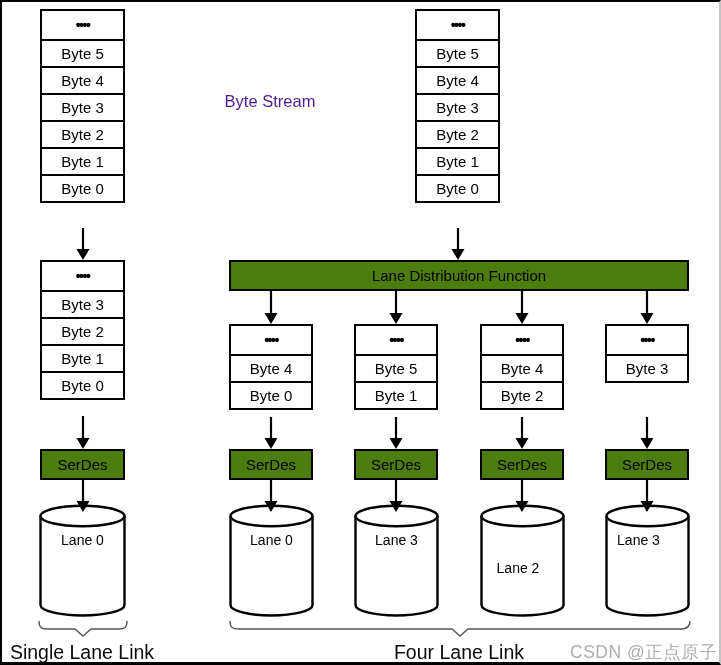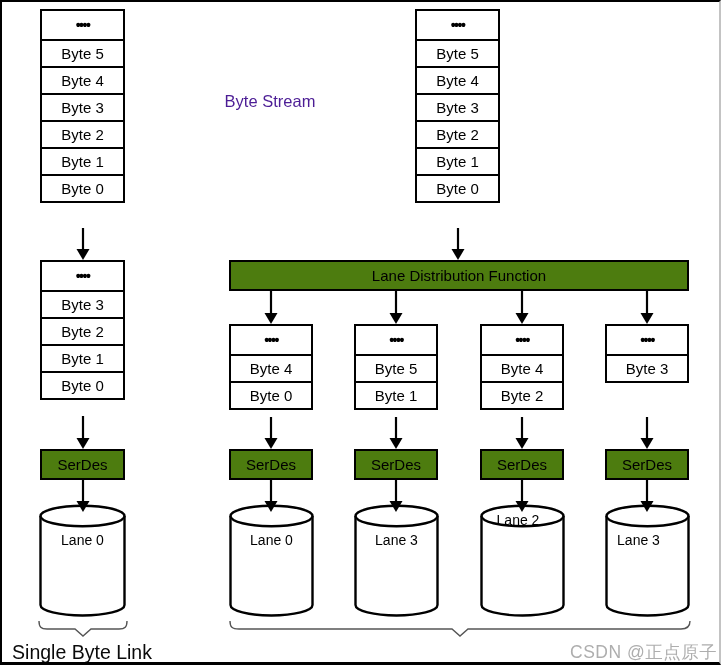--- a/index.html
+++ b/index.html
@@ -103,21 +103,21 @@
   <svg class="cyl" style="left:352px;top:502px;" width="85" height="114" viewBox="0 0 85 114">
     <path d="M1.5,12 v89 a41,10.5 0 0 0 82,0 v-89" fill="#fff" stroke="#000" stroke-width="2.4"></path>
     <ellipse cx="42.5" cy="12" rx="41" ry="10.2" fill="#fff" stroke="#000" stroke-width="2.4"></ellipse>
   </svg>
   <div class="lane-label" style="left:352px;top:530px;width:85px;">Lane 3</div>
 
   <svg class="cyl" style="left:478px;top:502px;" width="85" height="114" viewBox="0 0 85 114">
     <path d="M1.5,12 v89 a41,10.5 0 0 0 82,0 v-89" fill="#fff" stroke="#000" stroke-width="2.4"></path>
     <ellipse cx="42.5" cy="12" rx="41" ry="10.2" fill="#fff" stroke="#000" stroke-width="2.4"></ellipse>
   </svg>
-  <div class="lane-label" style="left:478px;top:510px;width:76px;">Lane 2</div>
+  <div class="lane-label" style="left:478px;top:558px;width:76px;">Lane 2</div>
 
   <svg class="cyl" style="left:603px;top:502px;" width="85" height="114" viewBox="0 0 85 114">
     <path d="M1.5,12 v89 a41,10.5 0 0 0 82,0 v-89" fill="#fff" stroke="#000" stroke-width="2.4"></path>
     <ellipse cx="42.5" cy="12" rx="41" ry="10.2" fill="#fff" stroke="#000" stroke-width="2.4"></ellipse>
   </svg>
   <div class="lane-label" style="left:603px;top:530px;width:67px;">Lane 3</div>
 
   <svg class="arrow" style="left:72.5px;top:226px;" width="16" height="32">
     <line x1="8" y1="0" x2="8" y2="22" stroke="#000" stroke-width="2.2"></line>
       <polygon points="1.5,21 14.5,21 8,32" fill="#000"></polygon>
@@ -187,17 +187,18 @@
       <polygon points="1.5,23 14.5,23 8,34" fill="#000"></polygon>
   </svg>
 
   <svg class="brace" style="left:36px;top:618px;" width="90" height="20" viewBox="0 0 90 20">
     <path d="M1,1 C1,7 3,9 9,9 L37,9 L45,16 L53,9 L81,9 C87,9 89,7 89,1" fill="none" stroke="#555" stroke-width="1.4"></path>
   </svg>
   <svg class="brace" style="left:227px;top:618px;" width="462" height="20" viewBox="0 0 462 20">
     <path d="M1,1 C1,7 3,9 10,9 L223,9 L231,16 L239,9 L452,9 C458,9 461,7 461,1" fill="none" stroke="#555" stroke-width="1.4"></path>
   </svg>
 
-  <div class="caption" style="left:0px;top:639px;width:160px;">Single Byte Link</div>
+  <div class="caption" style="left:0px;top:639px;width:160px;">Single Lane Link</div>
+  <div class="caption" style="left:327px;top:639px;width:260px;">Four Lane Link</div>
 
   <div class="watermark" style="left:568px;top:638px;">CSDN @正点原子</div>
 
 </div>
 
 </body></html>

